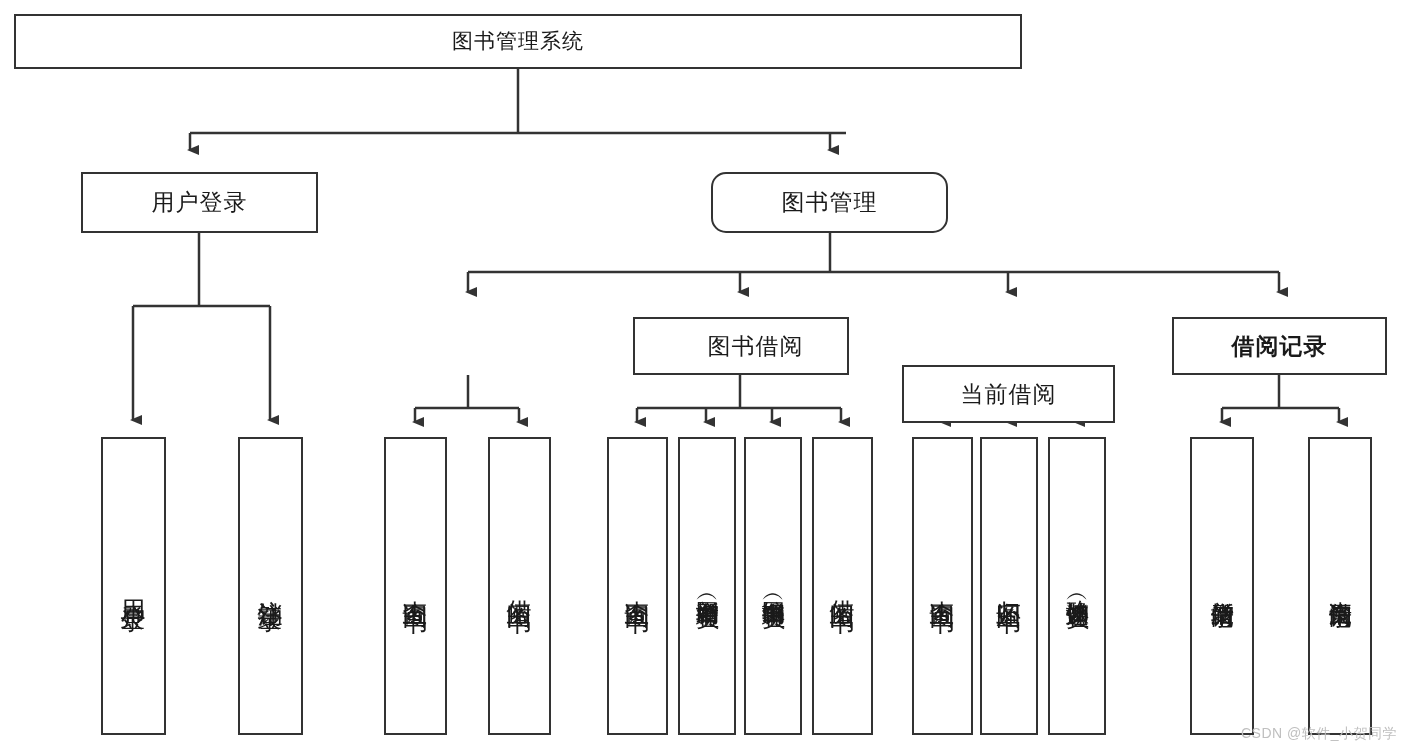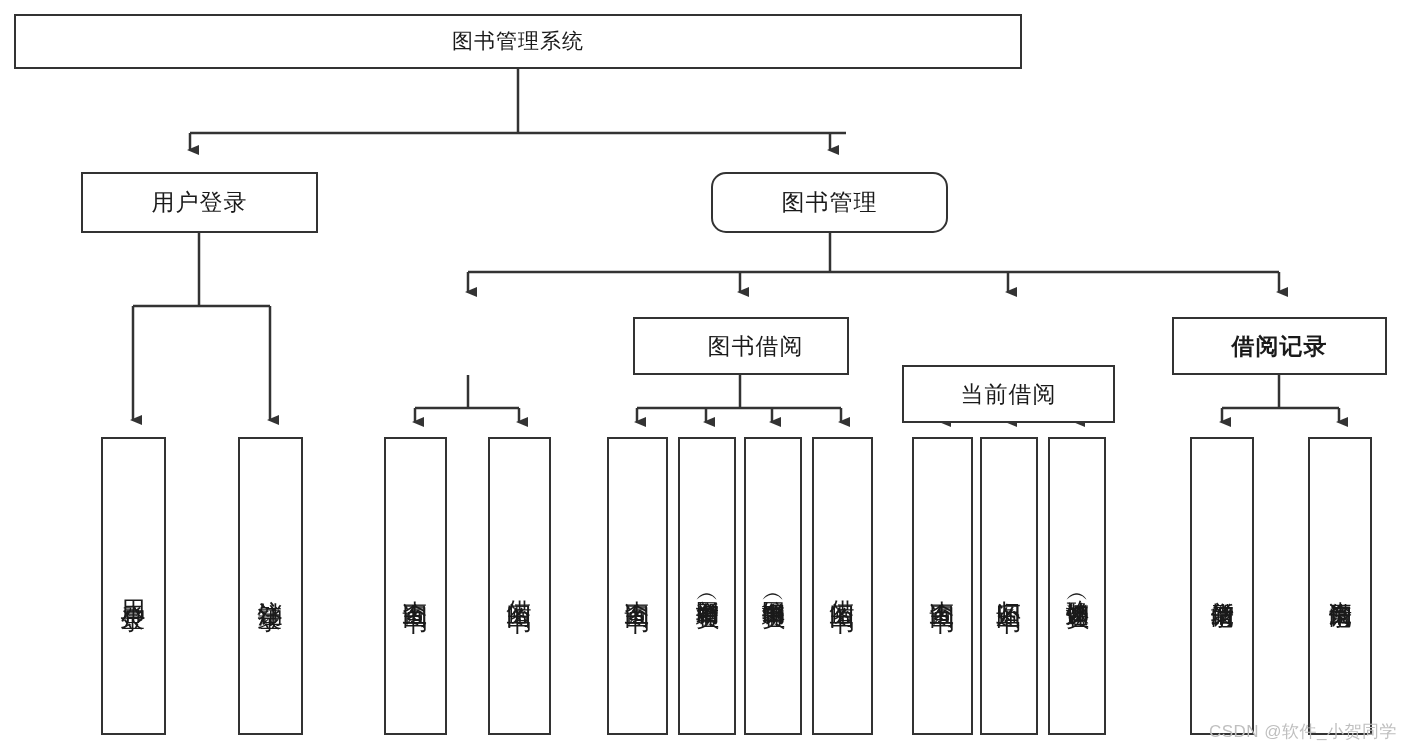--- a/index.html
+++ b/index.html
@@ -65,21 +65,21 @@
     white-space: nowrap;
   }
   .node.v.tight .label {
     font-size: 23px;
     letter-spacing: 1px;
   }
   .watermark {
     position: absolute;
     right: 8px;
     bottom: 4px;
-    font-size: 17px;
+    font-size: 14px;
     color: #bfbfbf;
     letter-spacing: 0.5px;
     white-space: nowrap;
     user-select: none;
   }
 </style>
 </head>
 <body>
 
 <div id="canvas">

